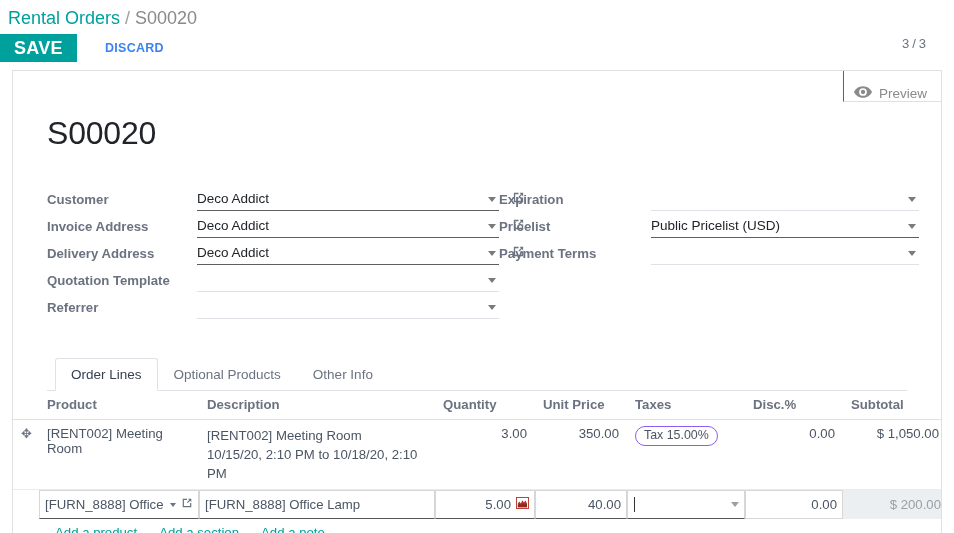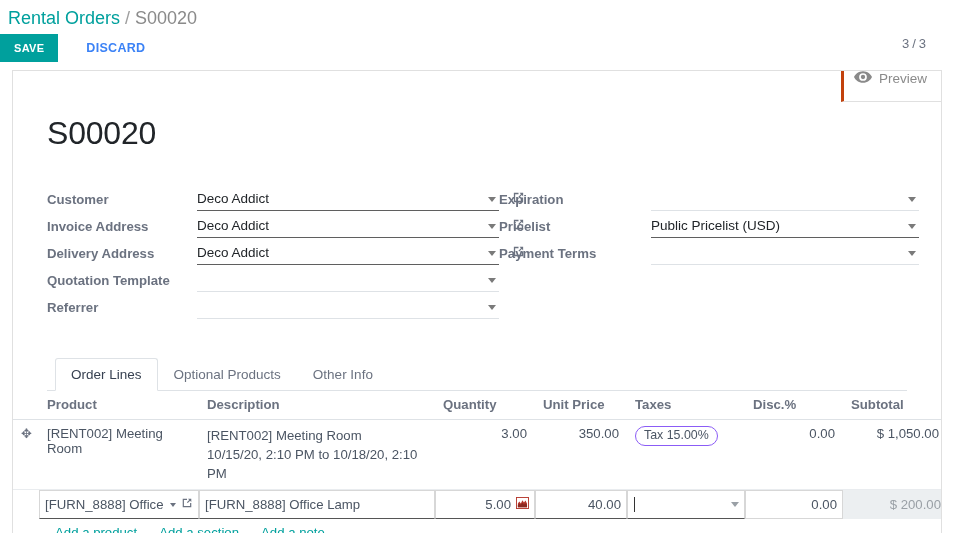--- a/index.html
+++ b/index.html
@@ -43,21 +43,21 @@
     top: 34px;
     left: 0;
     display: flex;
     align-items: center;
     height: 28px;
   }
   .btn-save {
     background: #00A09D;
     color: #ffffff;
     border: none;
-    font-size: 11px;
+    font-size: 18px;
     font-weight: bold;
     letter-spacing: .3px;
     padding: 0 14px;
     height: 28px;
     line-height: 28px;
     cursor: pointer;
     font-family: "Liberation Sans", sans-serif;
   }
   .btn-discard {
     background: transparent;
@@ -92,23 +92,23 @@
     border-bottom: none;
     background: #ffffff;
     height: 463px;
     overflow: hidden;
   }
   .stat-bar {
     position: absolute;
     top: 0; right: 0;
     height: 31px;
     display: flex;
-    border-left: 3px solid #c2410c;
+    border-left: 1px solid #c2410c;
     border-bottom: 1px solid #e0e0e0;
-    align-items: flex-start;
+    align-items: flex-end;
     padding: 0 14px 0 10px;
   }
   .stat-btn {
     display: flex;
     align-items: center;
     gap: 7px;
     color: #8a8a8a;
     font-size: 13.5px;
     cursor: pointer;
   }

